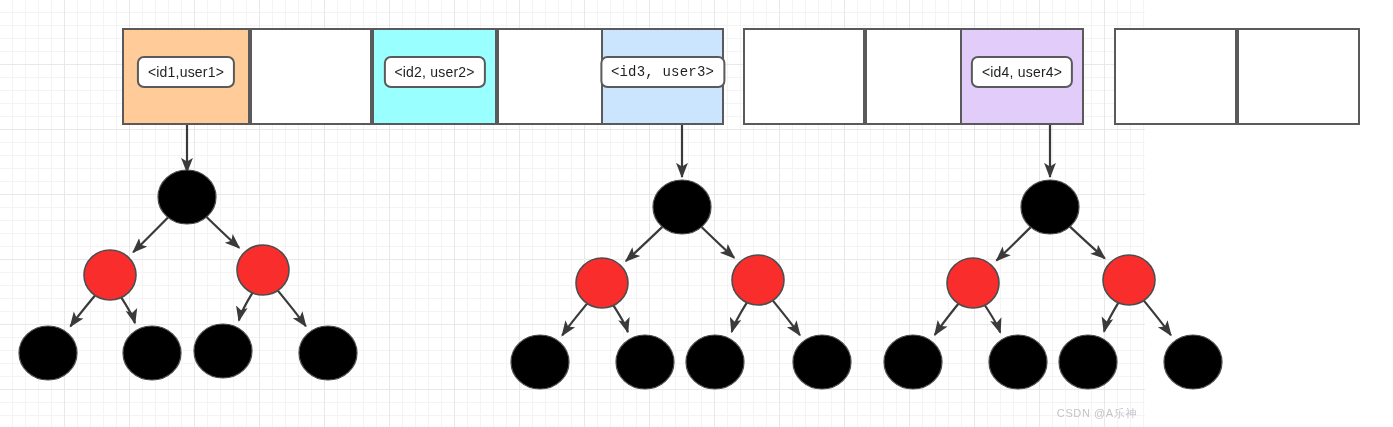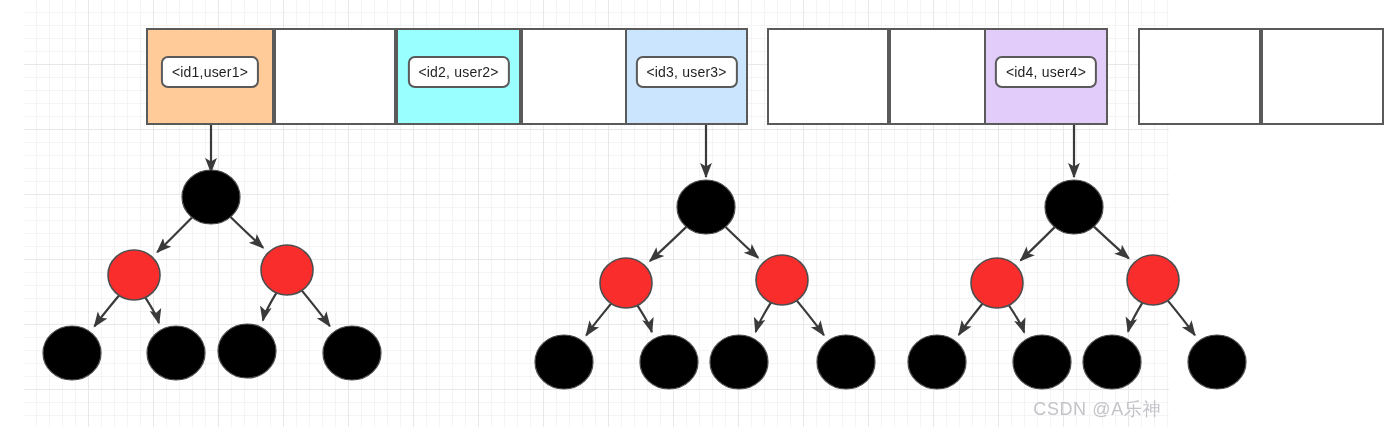--- a/index.html
+++ b/index.html
@@ -13,21 +13,20 @@
     position:relative;
     width:1145px;height:427px;
     background-color:#ffffff;
     background-image:
       linear-gradient(to right, #e8e8e8 1px, transparent 1px),
       linear-gradient(to bottom, #e8e8e8 1px, transparent 1px),
       linear-gradient(to right, #f4f4f4 1px, transparent 1px),
       linear-gradient(to bottom, #f4f4f4 1px, transparent 1px);
     background-size:65px 65px, 65px 65px, 13px 13px, 13px 13px;
     background-position:-1px -1px, -1px -1px, -1px -1px, -1px -1px;
-    margin-left:24px;
   }
   .bucket{
     position:absolute;
     box-sizing:border-box;
     border:2px solid #5a5a5a;
     background:#ffffff;
     top:28px;height:97px;
   }
   .bucket .chip{
     position:absolute;
@@ -45,41 +44,41 @@
     letter-spacing:.2px;
   }
   svg.layer{
     position:absolute;left:0;top:0;
     width:1393px;height:427px;
     pointer-events:none;
   }
   .wm{
     position:absolute;
     right:8px;bottom:6px;
-    font-size:18px;
+    font-size:11px;
     color:#c3c3c9;
     letter-spacing:.6px;
     white-space:nowrap;
   }
 </style>
 </head>
 <body>
 
 <div id="canvas">
 
   <div id="buckets">
       <div class="bucket" style="left: 122px; width: 128px; background: rgb(255, 204, 153);">
         <div class="chip">&lt;id1,user1&gt;</div>
       </div>
       <div class="bucket" style="left: 250px; width: 122px; background: rgb(255, 255, 255);"></div>
       <div class="bucket" style="left: 372px; width: 125px; background: rgb(153, 255, 255); text-align: center;">
         <div class="chip">&lt;id2, user2&gt;</div>
       </div>
       <div class="bucket" style="left: 497px; width: 123px; background: rgb(255, 255, 255);"></div>
-      <div class="bucket" style="left: 601px; width: 123px; background: rgb(204, 229, 255);">
+      <div class="bucket" style="left: 601px; width: 123px; background: rgb(204, 229, 255); font-family: Liberation Mono, monospace;">
         <div class="chip">&lt;id3, user3&gt;</div>
       </div>
       <div class="bucket" style="left: 743px; width: 122px; background: rgb(255, 255, 255);"></div>
       <div class="bucket" style="left: 865px; width: 125px; background: rgb(255, 255, 255);"></div>
       <div class="bucket" style="left: 960px; width: 124px; background: rgb(225, 204, 250);">
         <div class="chip">&lt;id4, user4&gt;</div>
       </div>
       <div class="bucket" style="left: 1114px; width: 123px; background: rgb(255, 255, 255);"></div>
       <div class="bucket" style="left: 1237px; width: 123px; background: rgb(255, 255, 255);"></div>
     </div>

